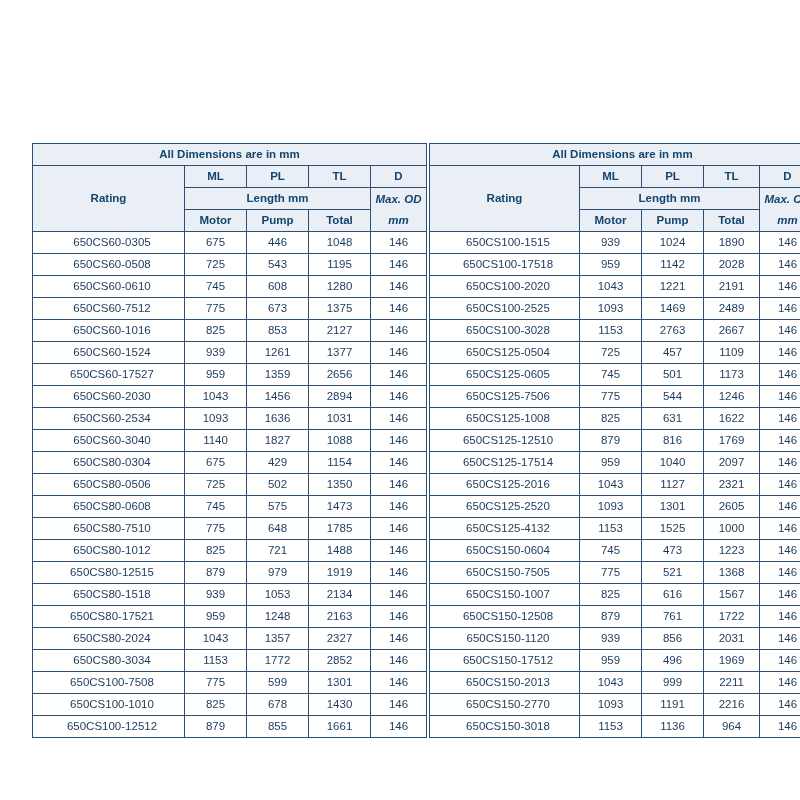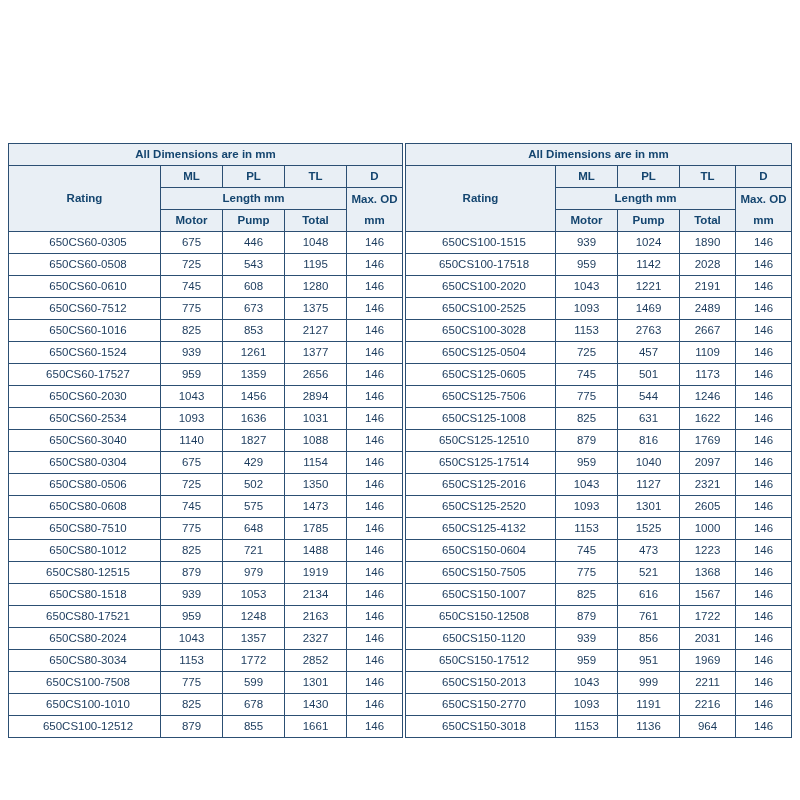--- a/index.html
+++ b/index.html
@@ -8,20 +8,21 @@
     width: 800px;
     height: 800px;
     background: #ffffff;
     font-family: "Liberation Sans", sans-serif;
   }
   .page {
     position: relative;
     width: 672px;
     height: 800px;
     box-sizing: border-box;
+    margin-left: 24px;
   }
   .tables-wrap {
     position: absolute;
     top: 143px;
     left: 8px;
     width: 784px;
     display: flex;
     justify-content: space-between;
     align-items: flex-start;
   }
@@ -55,20 +56,21 @@
   .rating-cell {
     text-align: left;
     padding-left: 7px !important;
   }
   .rating-head {
     vertical-align: middle;
   }
   .maxod {
     font-size: 10.5px;
     line-height: 12px;
+    font-style: italic;
   }
   .maxod span { display: block; }
   
   .t-left col.c-rating { width: 152px; }
   .t-left col.c-ml     { width: 62px; }
   .t-left col.c-pl     { width: 62px; }
   .t-left col.c-tl     { width: 62px; }
   .t-left col.c-d      { width: 56px; }
   
   .t-right col.c-rating { width: 150px; }
@@ -442,21 +444,21 @@
           <tr>
             <td class="rating-cell">650CS150-1120</td>
             <td>939</td>
             <td>856</td>
             <td>2031</td>
             <td>146</td>
           </tr>
           <tr>
             <td class="rating-cell">650CS150-17512</td>
             <td>959</td>
-            <td>951</td>
+            <td>496</td>
             <td>1969</td>
             <td>146</td>
           </tr>
           <tr>
             <td class="rating-cell">650CS150-2013</td>
             <td>1043</td>
             <td>999</td>
             <td>2211</td>
             <td>146</td>
           </tr>

